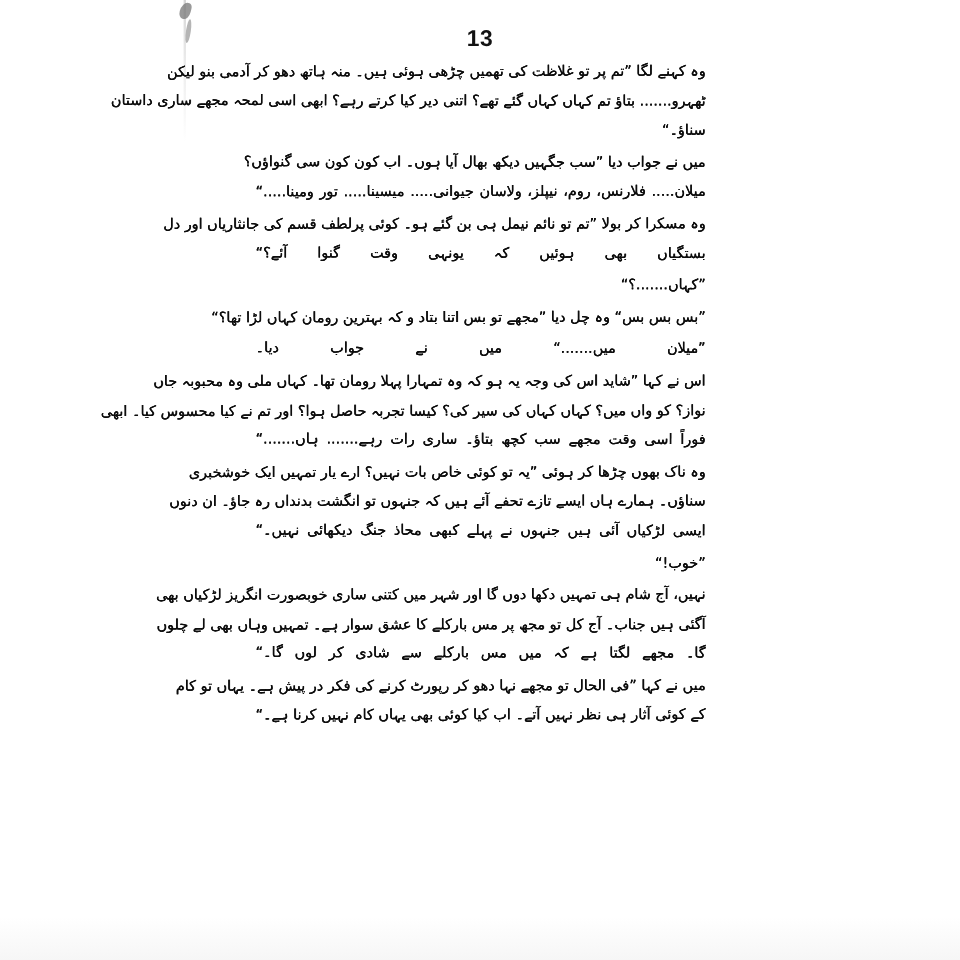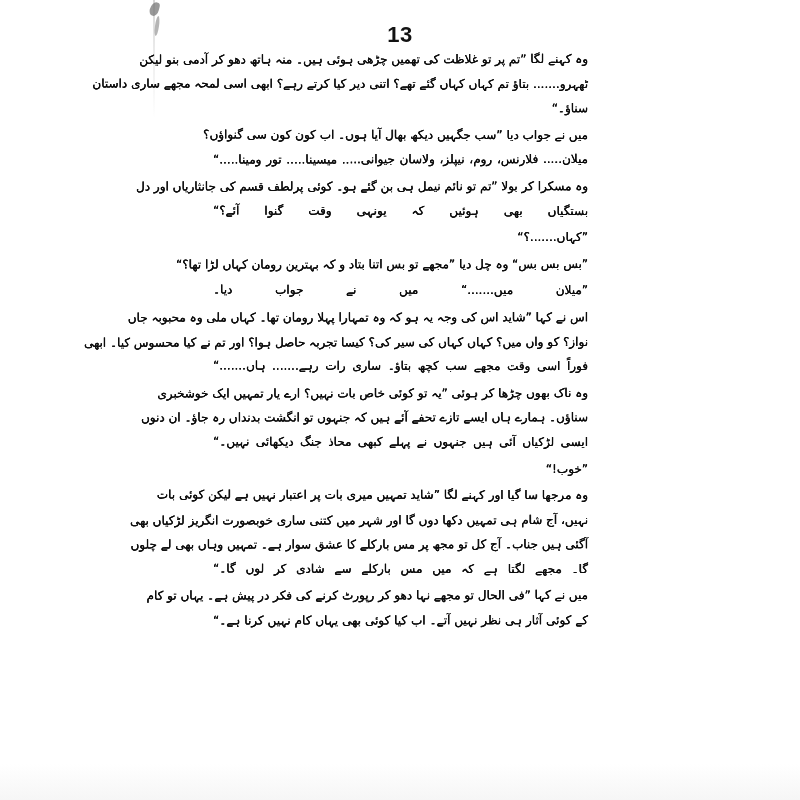--- a/index.html
+++ b/index.html
@@ -68,21 +68,21 @@
   
   .folio {
     position: absolute;
     top: 22px;
     left: 0;
     width: 800px;
     text-align: center;
     direction: ltr;
     font-family: "Liberation Sans", sans-serif;
     font-weight: 700;
-    font-size: 22px;
+    font-size: 19px;
     color: #121212;
     letter-spacing: 0.5px;
   }
 
   
   .text-column {
     position: absolute;
     top: 47px;
     right: 212px;
     width: 375px;
@@ -172,21 +172,20 @@
       <span class="line lead j1">وہ ناک بھوں چڑھا کر ہوئی ”یہ تو کوئی خاص بات نہیں؟ ارے یار تمہیں ایک خوشخبری</span>
       <span class="line lead j3">سناؤں۔ ہمارے ہاں ایسے تازے تحفے آئے ہیں کہ جنہوں تو انگشت بدنداں رہ جاؤ۔ ان دنوں</span>
       <span class="line end  j2">ایسی لڑکیاں آئی ہیں جنہوں نے پہلے کبھی محاذ جنگ دیکھائی نہیں۔“</span>
     </p>
 
     <p class="para">
       <span class="line mid j1">”خوب!“</span>
     </p>
 
     <p class="para">
-      <span class="line lead j2">وہ مرجھا سا گیا اور کہنے لگا ”شاید تمہیں میری بات پر اعتبار نہیں ہے لیکن کوئی بات</span>
       <span class="line lead j1">نہیں، آج شام ہی تمہیں دکھا دوں گا اور شہر میں کتنی ساری خوبصورت انگریز لڑکیاں بھی</span>
       <span class="line lead j3">آگئی ہیں جناب۔ آج کل تو مجھ پر مس بارکلے کا عشق سوار ہے۔ تمہیں وہاں بھی لے چلوں</span>
       <span class="line end  j2">گا۔ مجھے لگتا ہے کہ میں مس بارکلے سے شادی کر لوں گا۔“</span>
     </p>
 
     <p class="para">
       <span class="line lead j1">میں نے کہا ”فی الحال تو مجھے نہا دھو کر رپورٹ کرنے کی فکر در پیش ہے۔ یہاں تو کام</span>
       <span class="line end  j3">کے کوئی آثار ہی نظر نہیں آتے۔ اب کیا کوئی بھی یہاں کام نہیں کرنا ہے۔“</span>
     </p>
 

